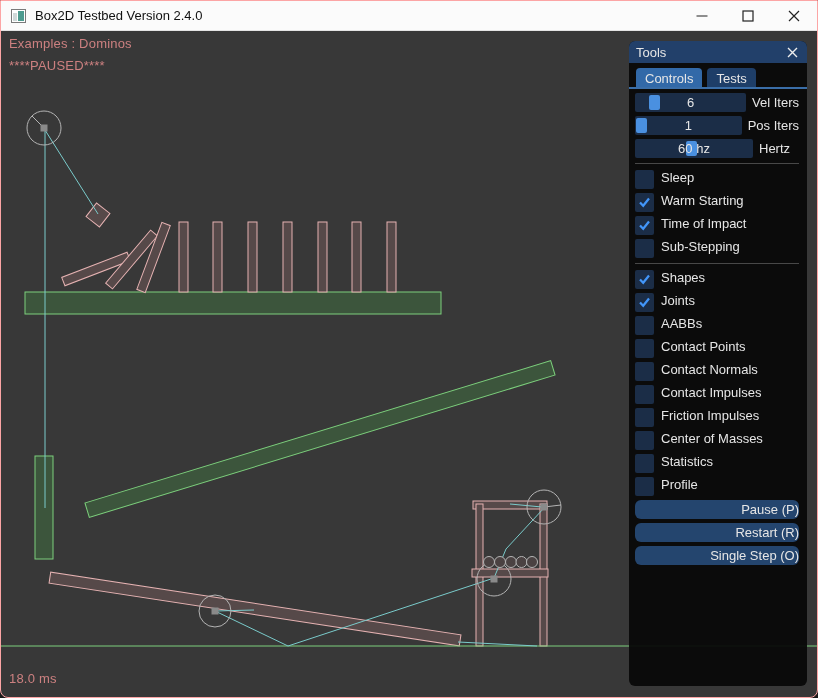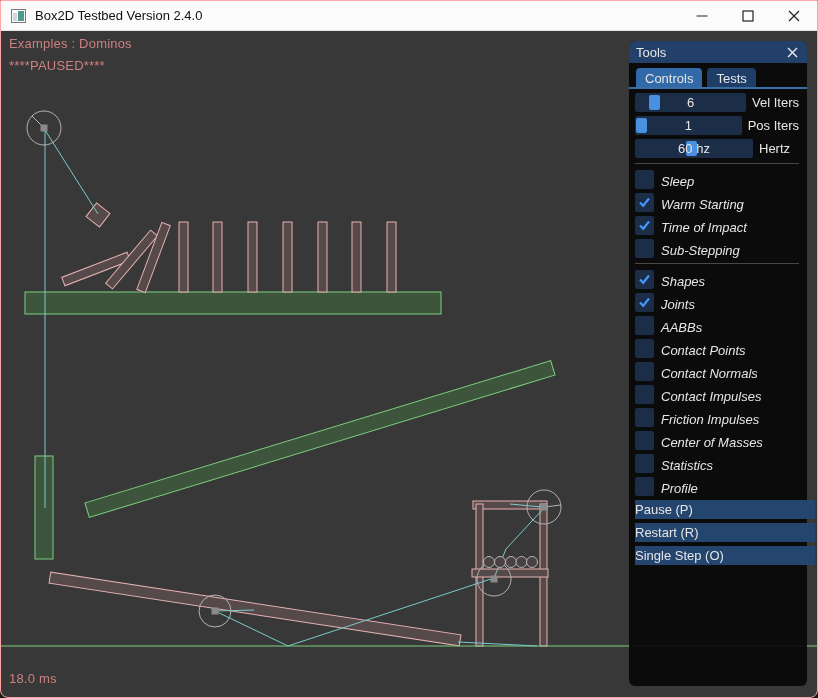--- a/index.html
+++ b/index.html
@@ -33,26 +33,26 @@
   .tabbar{padding:5px 0 0 7px;border-bottom:2px solid #3a6ea8;display:flex;gap:5px;}
   .tab{height:19px;line-height:19px;padding:1px 9px;border-radius:4px 4px 0 0;background:var(--tab-inactive);}
   .tab.active{background:var(--tab-active);}
   .panel-body{padding:4px 8px 0 6px;}
   .slider-row{display:flex;align-items:center;margin-bottom:4px;height:19px;}
   .slider-frame{position:relative;width:118px;height:19px;background:var(--frame-bg);border-radius:2px;}
   .slider-grab{position:absolute;top:2px;width:11px;height:15px;background:var(--slider-grab);border-radius:2px;}
   .slider-value{position:absolute;left:0;top:0;width:100%;height:100%;text-align:center;line-height:19px;}
   .slider-label{margin-left:6px;white-space:nowrap;}
   .sep{border:none;border-top:1px solid #484848;margin:5px 0 6px 0;}
-  .check-row{display:flex;align-items:flex-end;margin-bottom:4px;height:19px;font-style:italic;}
+  .check-row{display:flex;align-items:flex-start;margin-bottom:4px;height:19px;}
   .checkbox{width:19px;height:19px;background:var(--frame-bg);border-radius:2px;
     display:flex;align-items:center;justify-content:center;}
   .check-label{margin-left:7px;white-space:nowrap;}
-  .btn{width:180px;height:19px;margin-bottom:4px;background:var(--button-bg);border-radius:0;
-    text-align:left;line-height:19px;}
+  .btn{width:164px;height:19px;margin-bottom:4px;background:var(--button-bg);border-radius:6px;
+    text-align:right;line-height:19px;}
 </style>
 </head>
 <body>
 
 <div class="app-window">
 
   <div class="titlebar">
     <span class="app-icon">
         <span class="ic-left"></span>
         <span class="ic-right"></span>

